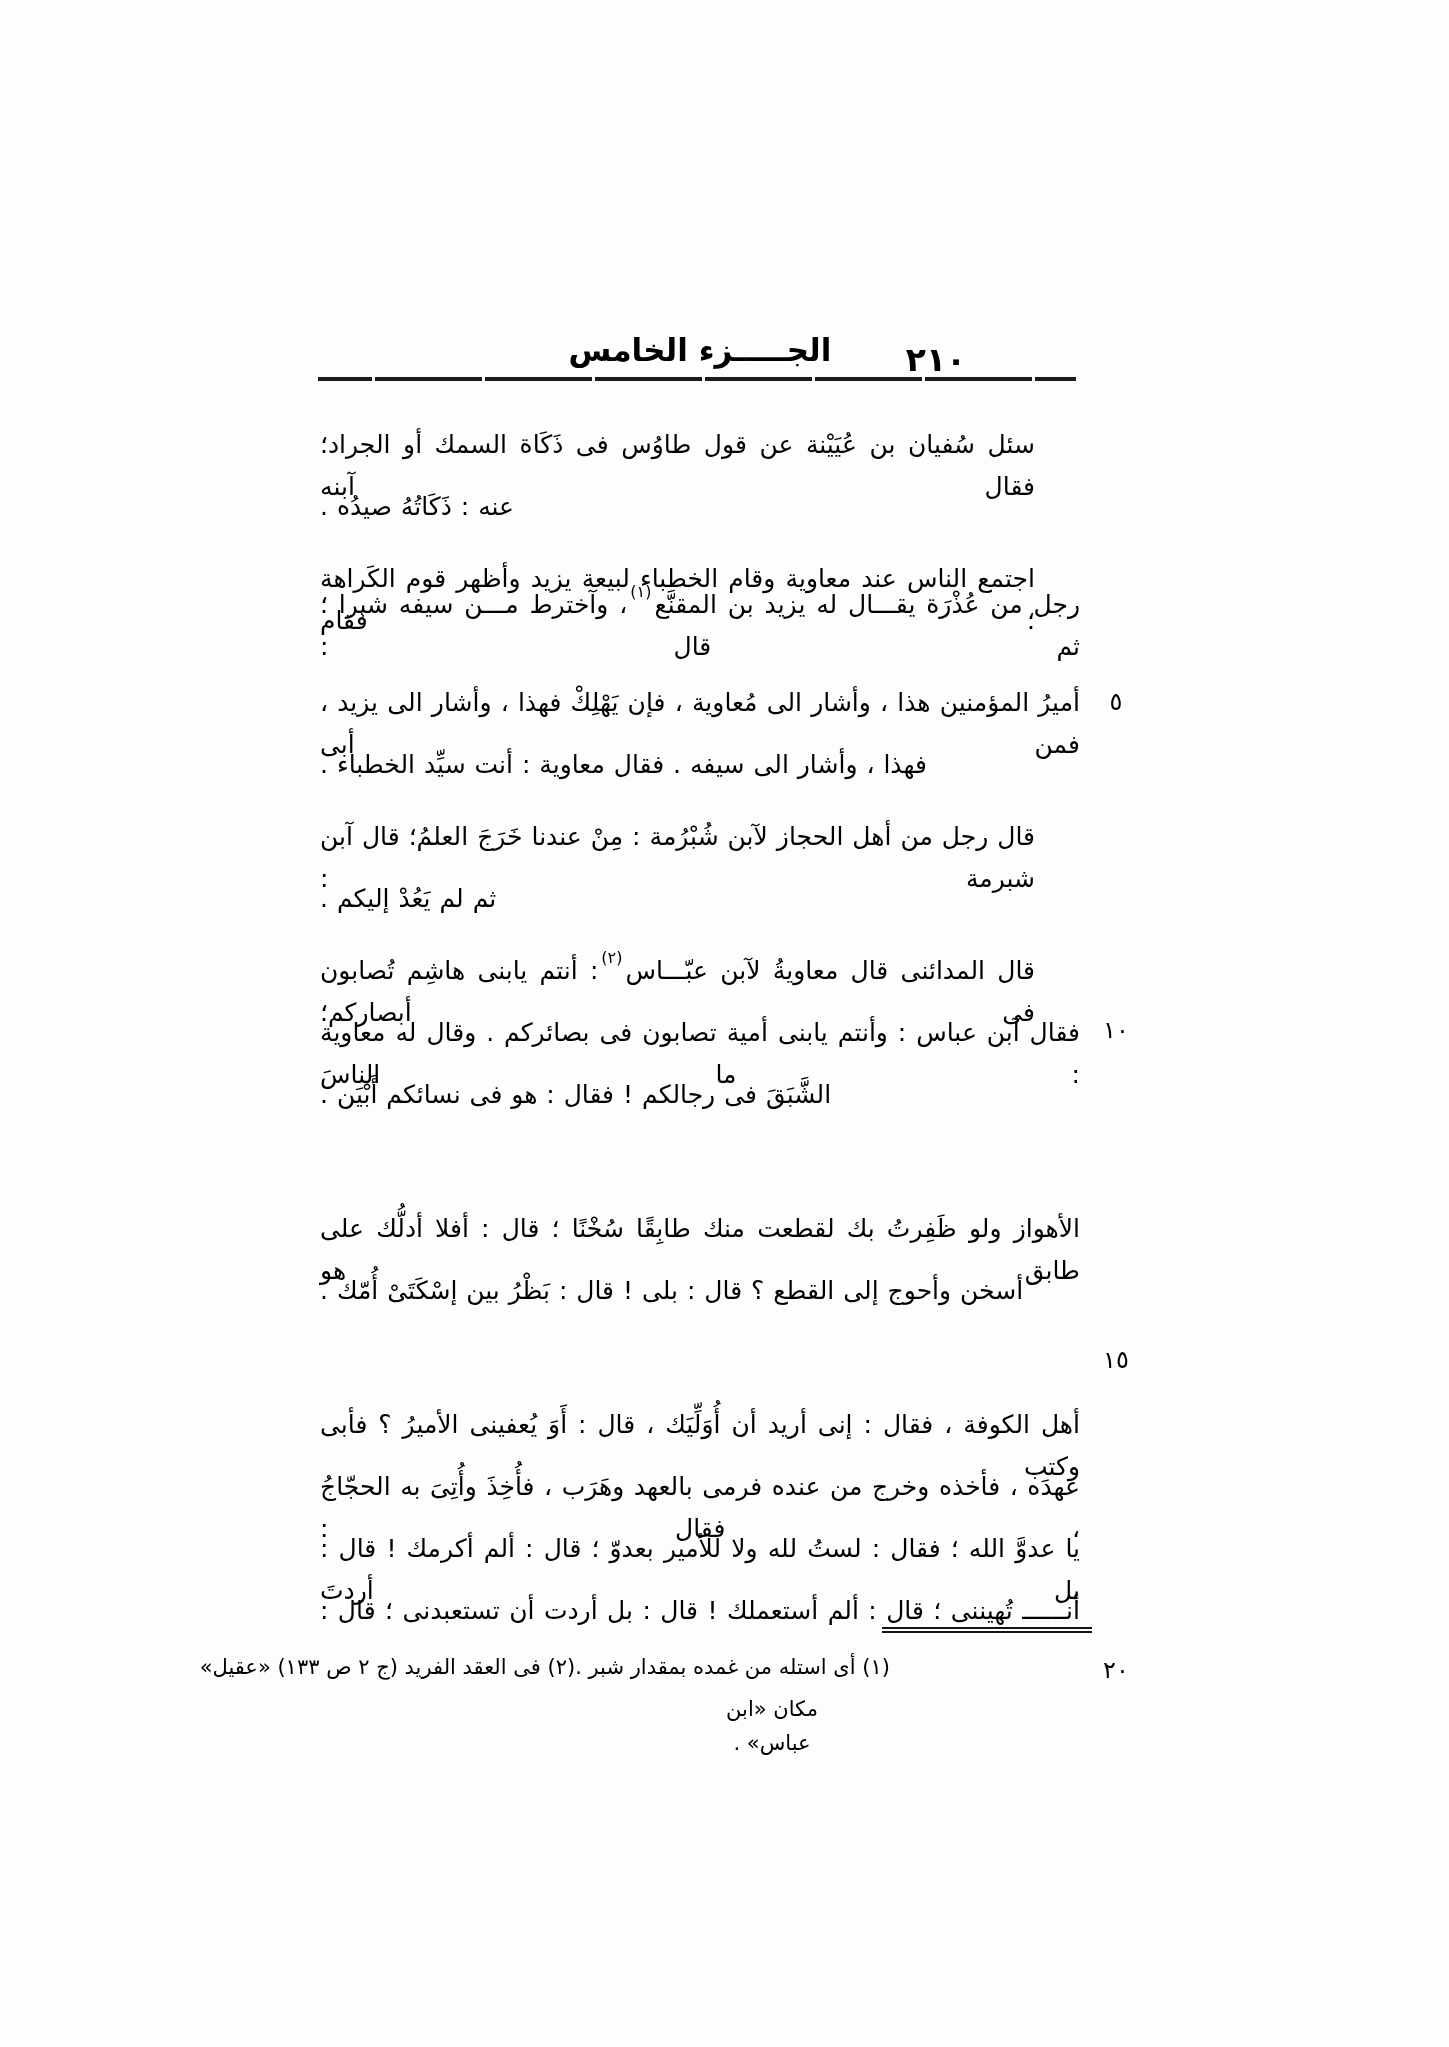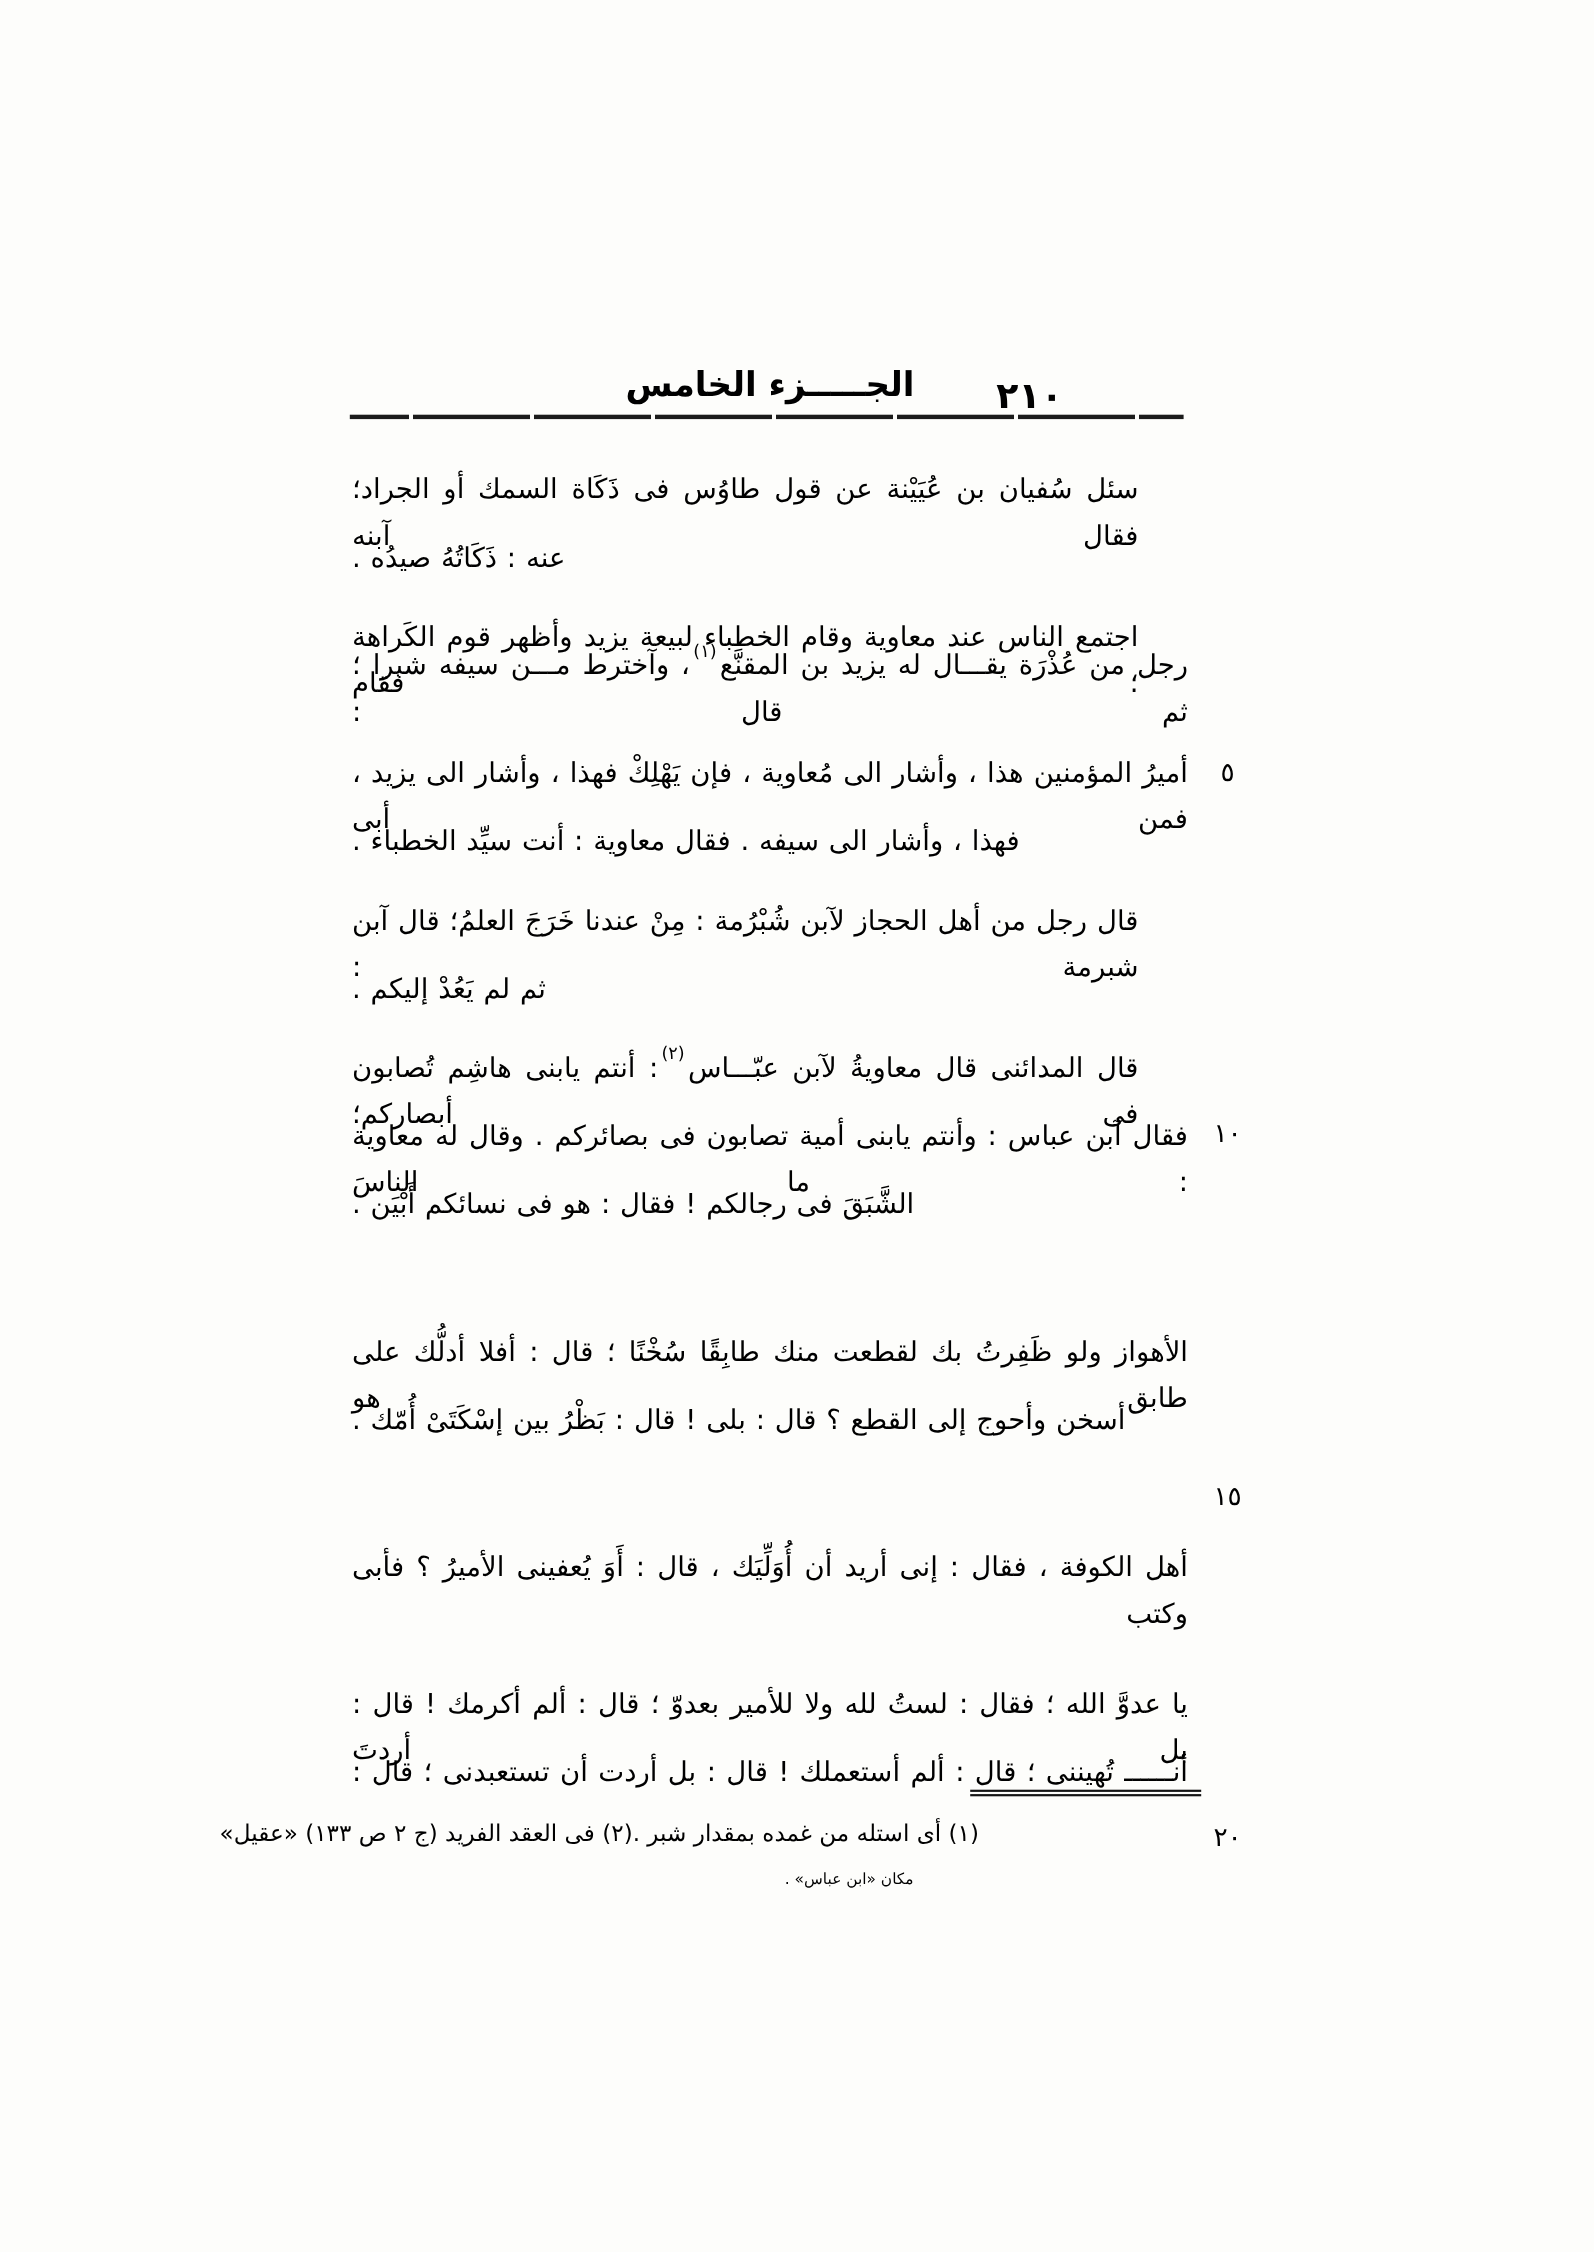--- a/index.html
+++ b/index.html
@@ -49,21 +49,21 @@
     box-sizing:border-box;
   }
   .footnote-line1{
     position:absolute;top:1650px;left:328px;width:562px;
     display:flex;justify-content:space-between;direction:rtl;
     font-size:21px;line-height:34px;
   }
   .footnote-line1 span{white-space:nowrap;}
   .footnote-line2{
     position:absolute;top:1692px;left:696px;width:152px;
-    font-size:14px;line-height:34px;text-align:center;direction:rtl;
+    font-size:21px;line-height:34px;text-align:center;direction:rtl;
   }
 </style>
 </head>
 <body>
 
 <div class="page">
 
   <div class="header-title">الجـــــزء الخامس</div>
   <div class="page-number">٢١٠</div>
   <div class="header-rule"></div>
@@ -82,20 +82,21 @@
     <div class="line short" style="top:878px">ثم لم يَعُدْ إليكم .</div>
 
     <div class="line justify first" style="top:950px"><span>قال المدائنى قال معاويةُ لآبن عبّـــاس</span><span class="fnmark">(٢)</span><span>: أنتم يابنى هاشِم تُصابون فى أبصاركم؛</span></div>
     <div class="line justify" style="top:1012px">فقال آبن عباس : وأنتم يابنى أمية تصابون فى بصائركم . وقال له معاوية : ما الناسَ</div>
     <div class="line short" style="top:1074px">الشَّبَقَ فى رجالكم ! فقال : هو فى نسائكم أَبْيَن .</div>
 
     <div class="line justify" style="top:1208px">الأهواز ولو ظَفِرتُ بك لقطعت منك طابِقًا سُخْنًا ؛ قال : أفلا أدلُّك على طابق هو</div>
     <div class="line short" style="top:1270px">أسخن وأحوج إلى القطع ؟ قال : بلى ! قال : بَظْرُ بين إسْكَتَىْ أُمّك .</div>
 
     <div class="line justify" style="top:1404px">أهل الكوفة ، فقال : إنى أريد أن أُوَلِّيَك ، قال : أَوَ يُعفينى الأميرُ ؟ فأبى وكتب</div>
+    <div class="line justify" style="top:1466px">عهدَه ، فأخذه وخرج من عنده فرمى بالعهد وهَرَب ، فأُخِذَ وأُتِىَ به الحجّاجُ ، فقال :</div>
     <div class="line justify" style="top:1528px">يا عدوَّ الله ؛ فقال : لستُ لله ولا للأمير بعدوّ ؛ قال : ألم أكرمك ! قال : بل أردتَ</div>
     <div class="line justify" style="top:1590px">أنــــــ تُهيننى ؛ قال : ألم أستعملك ! قال : بل أردت أن تستعبدنى ؛ قال :</div>
   </div>
 
   <div class="margin-num" style="top:688px">٥</div>
   <div class="margin-num" style="top:1016px">١٠</div>
   <div class="margin-num" style="top:1346px">١٥</div>
   <div class="margin-num" style="top:1656px">٢٠</div>
 
   <div class="footnote-rule"></div>

